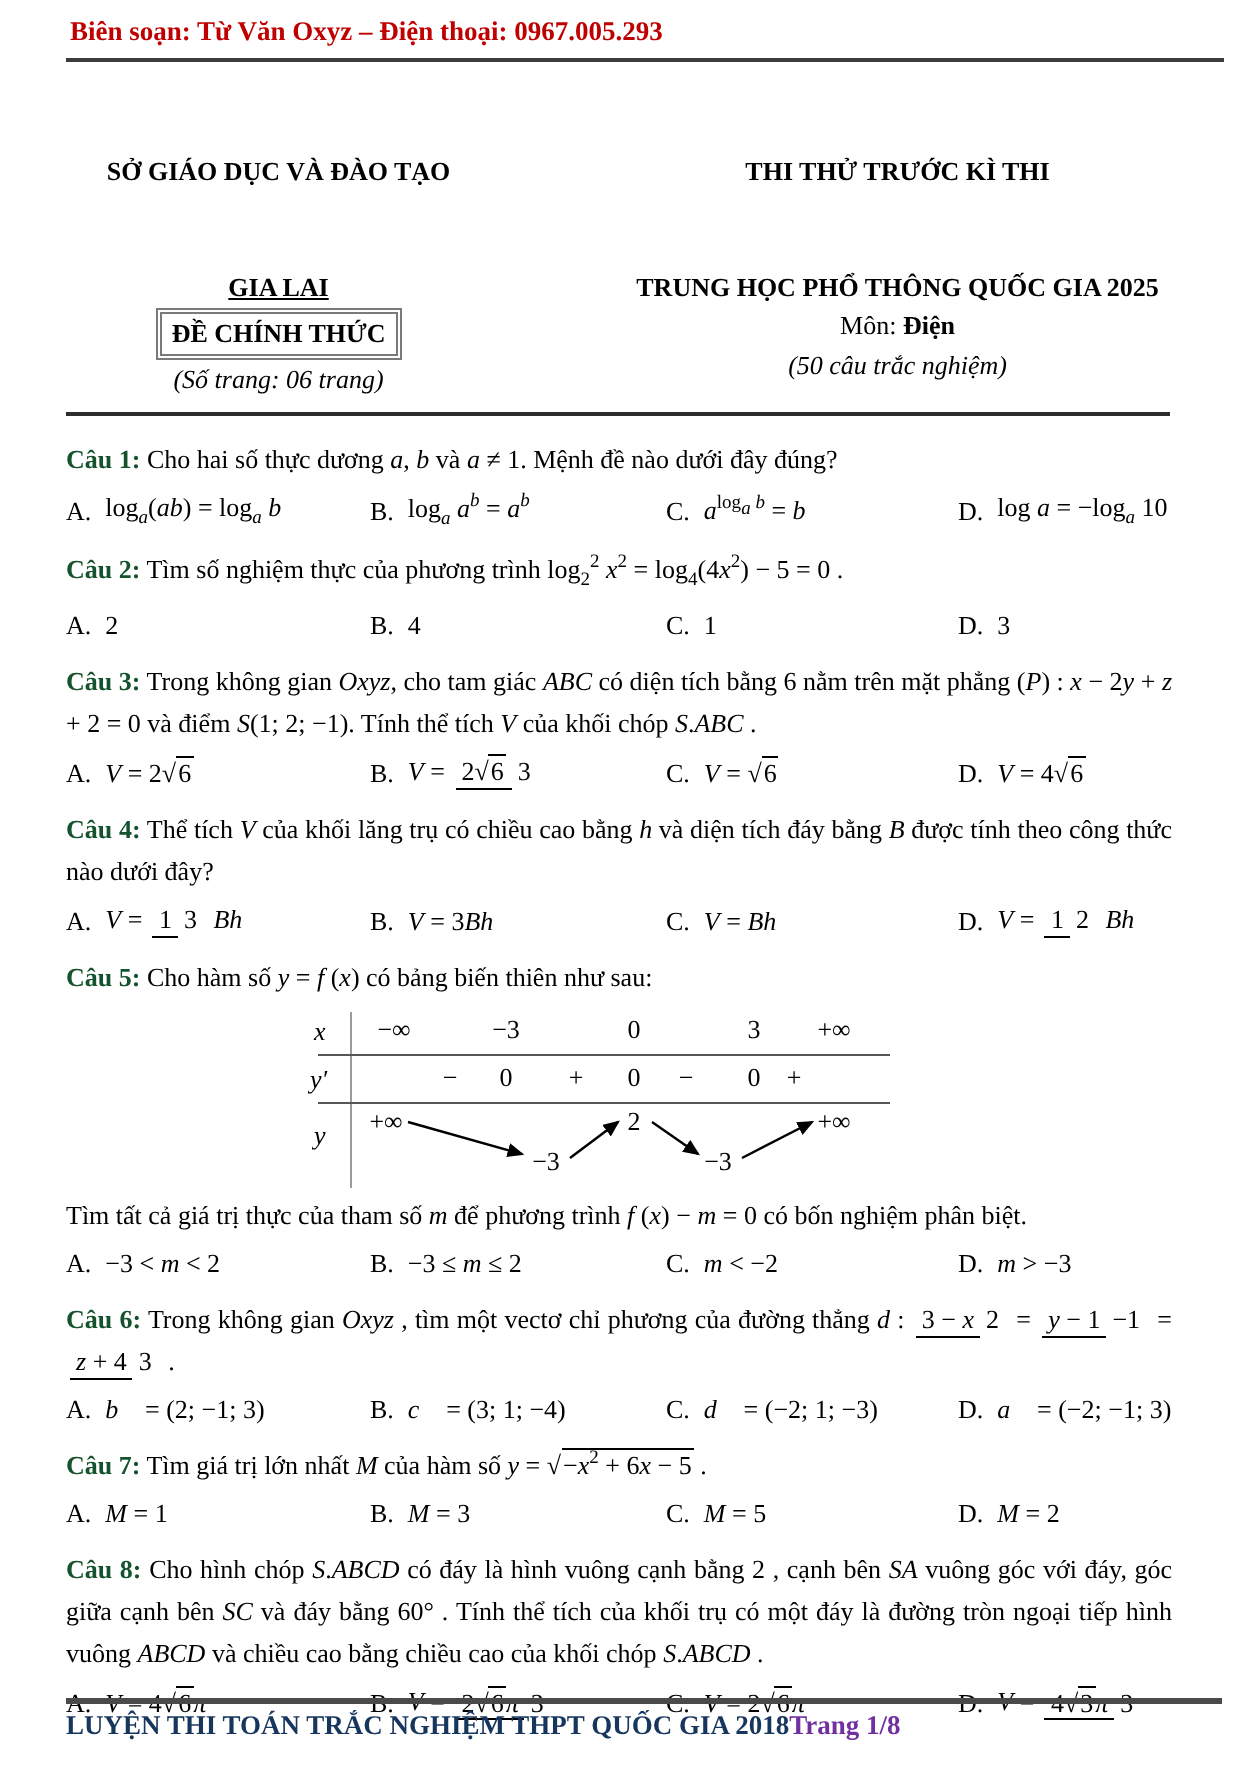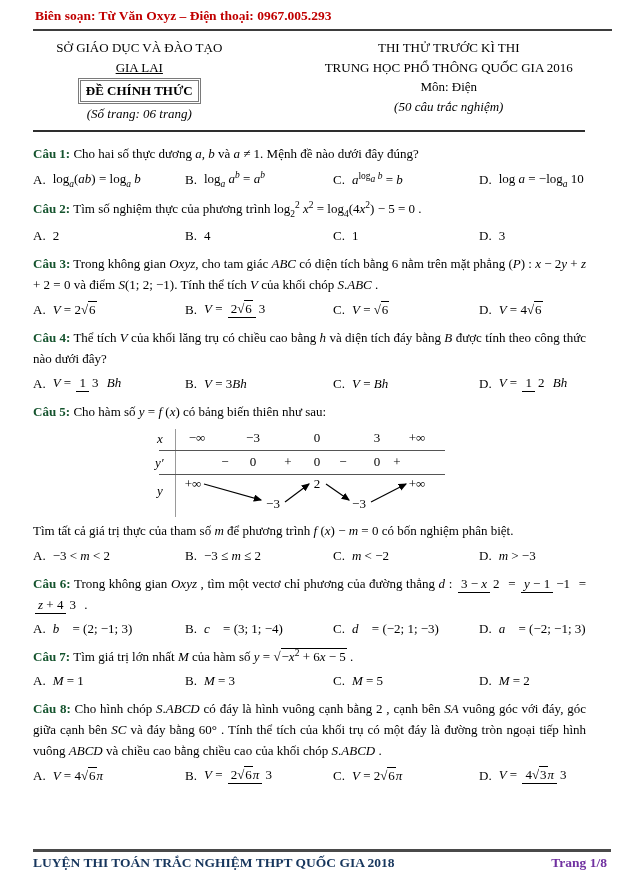--- a/index.html
+++ b/index.html
@@ -8,21 +8,21 @@
     width:619px; height:884px; position:relative; background:#ffffff;
     font-family:"Liberation Serif","DejaVu Serif",serif;
     font-size:13px; color:#000; overflow:hidden;
   }
   .byline { color:#C00000; font-weight:bold; font-size:13.5px; padding:8px 0 5px 35px; }
   .rule-top { border:0; border-top:2px solid #3d3d3d; margin:0 7px 0 33px; }
   .rule-mid { border:0; border-top:2px solid #2e2e2e; margin:5px 34px 0 33px; }
   .header-row { display:flex; padding:7px 0 2px 0; }
   .hcol-left { width:45%; text-align:center; line-height:1.5; }
   .hcol-right { width:55%; text-align:center; line-height:1.5; }
-  .b { font-weight:normal; }
+  .b { font-weight:bold;margin-top:38px; }
   .u { text-decoration:underline; }
   .boxed { display:inline-block; border:3px double #7a7a7a; padding:0 5px; font-weight:bold; margin-top:1px; }
   .it { font-style:italic; }
 
   .content { padding:2px 33px 0 33px; }
   .q { margin-top:9px; }
   .stem { margin:0; line-height:1.62; text-align:justify; }
   .qlabel { color:#14532d; font-weight:bold; }
   .opts { display:grid; grid-template-columns:152px 148px 146px auto; margin-top:6px; align-items:center; }
   .opt { display:flex; align-items:center; gap:7px; white-space:nowrap; }
@@ -35,40 +35,40 @@
   
   .vtable { position:relative; width:300px; height:88px; margin:7px 0 3px 112px; }
   .vt { position:absolute; transform:translateX(-50%); line-height:1; }
   .vt-h { position:absolute; font-style:italic; }
   .vline { position:absolute; left:30px; top:0; width:1px; height:88px; background:#9a9a9a; }
   .hline { position:absolute; left:14px; width:286px; height:1px; background:#555; }
   .arrows { position:absolute; left:0; top:0; }
 
   .footer { position:absolute; left:0; right:0; bottom:13px; }
   .f-rule { border:0; border-top:3px solid #4a4a4a; margin:0 8px 0 33px; }
-  .f-row { display:flex; justify-content:space-between; padding:3px 12px 0 33px; }
+  .f-row { display:flex; padding:3px 12px 0 33px; }
   .f-left { color:#17365D; font-weight:bold; font-size:13.5px; }
   .f-right { color:#7030A0; font-weight:bold; font-size:13.5px; }
 </style>
 </head>
 <body>
 
 <div class="byline">Biên soạn: Từ Văn Oxyz – Điện thoại: 0967.005.293</div>
 <hr class="rule-top">
 
 <div class="header-row">
   <div class="hcol-left">
     <div class="b">SỞ GIÁO DỤC VÀ ĐÀO TẠO</div>
     <div class="b u">GIA LAI</div>
     <div><span class="boxed">ĐỀ CHÍNH THỨC</span></div>
     <div class="it">(Số trang: 06 trang)</div>
   </div>
   <div class="hcol-right">
     <div class="b">THI THỬ TRƯỚC KÌ THI</div>
-    <div class="b">TRUNG HỌC PHỔ THÔNG QUỐC GIA 2016</div>
+    <div class="b">TRUNG HỌC PHỔ THÔNG QUỐC GIA 2025</div>
     <div><span>Môn:</span> <span class="b">Điện</span></div>
     <div class="it">(50 câu trắc nghiệm)</div>
   </div>
 </div>
 <hr class="rule-mid">
 
 <div class="content">
 
   <div class="q">
     <p class="stem"><span class="qlabel">Câu 1:</span> <span>Cho hai số thực dương <i>a</i>, <i>b</i> và <i>a</i> ≠ 1. Mệnh đề nào dưới đây đúng?</span></p>

